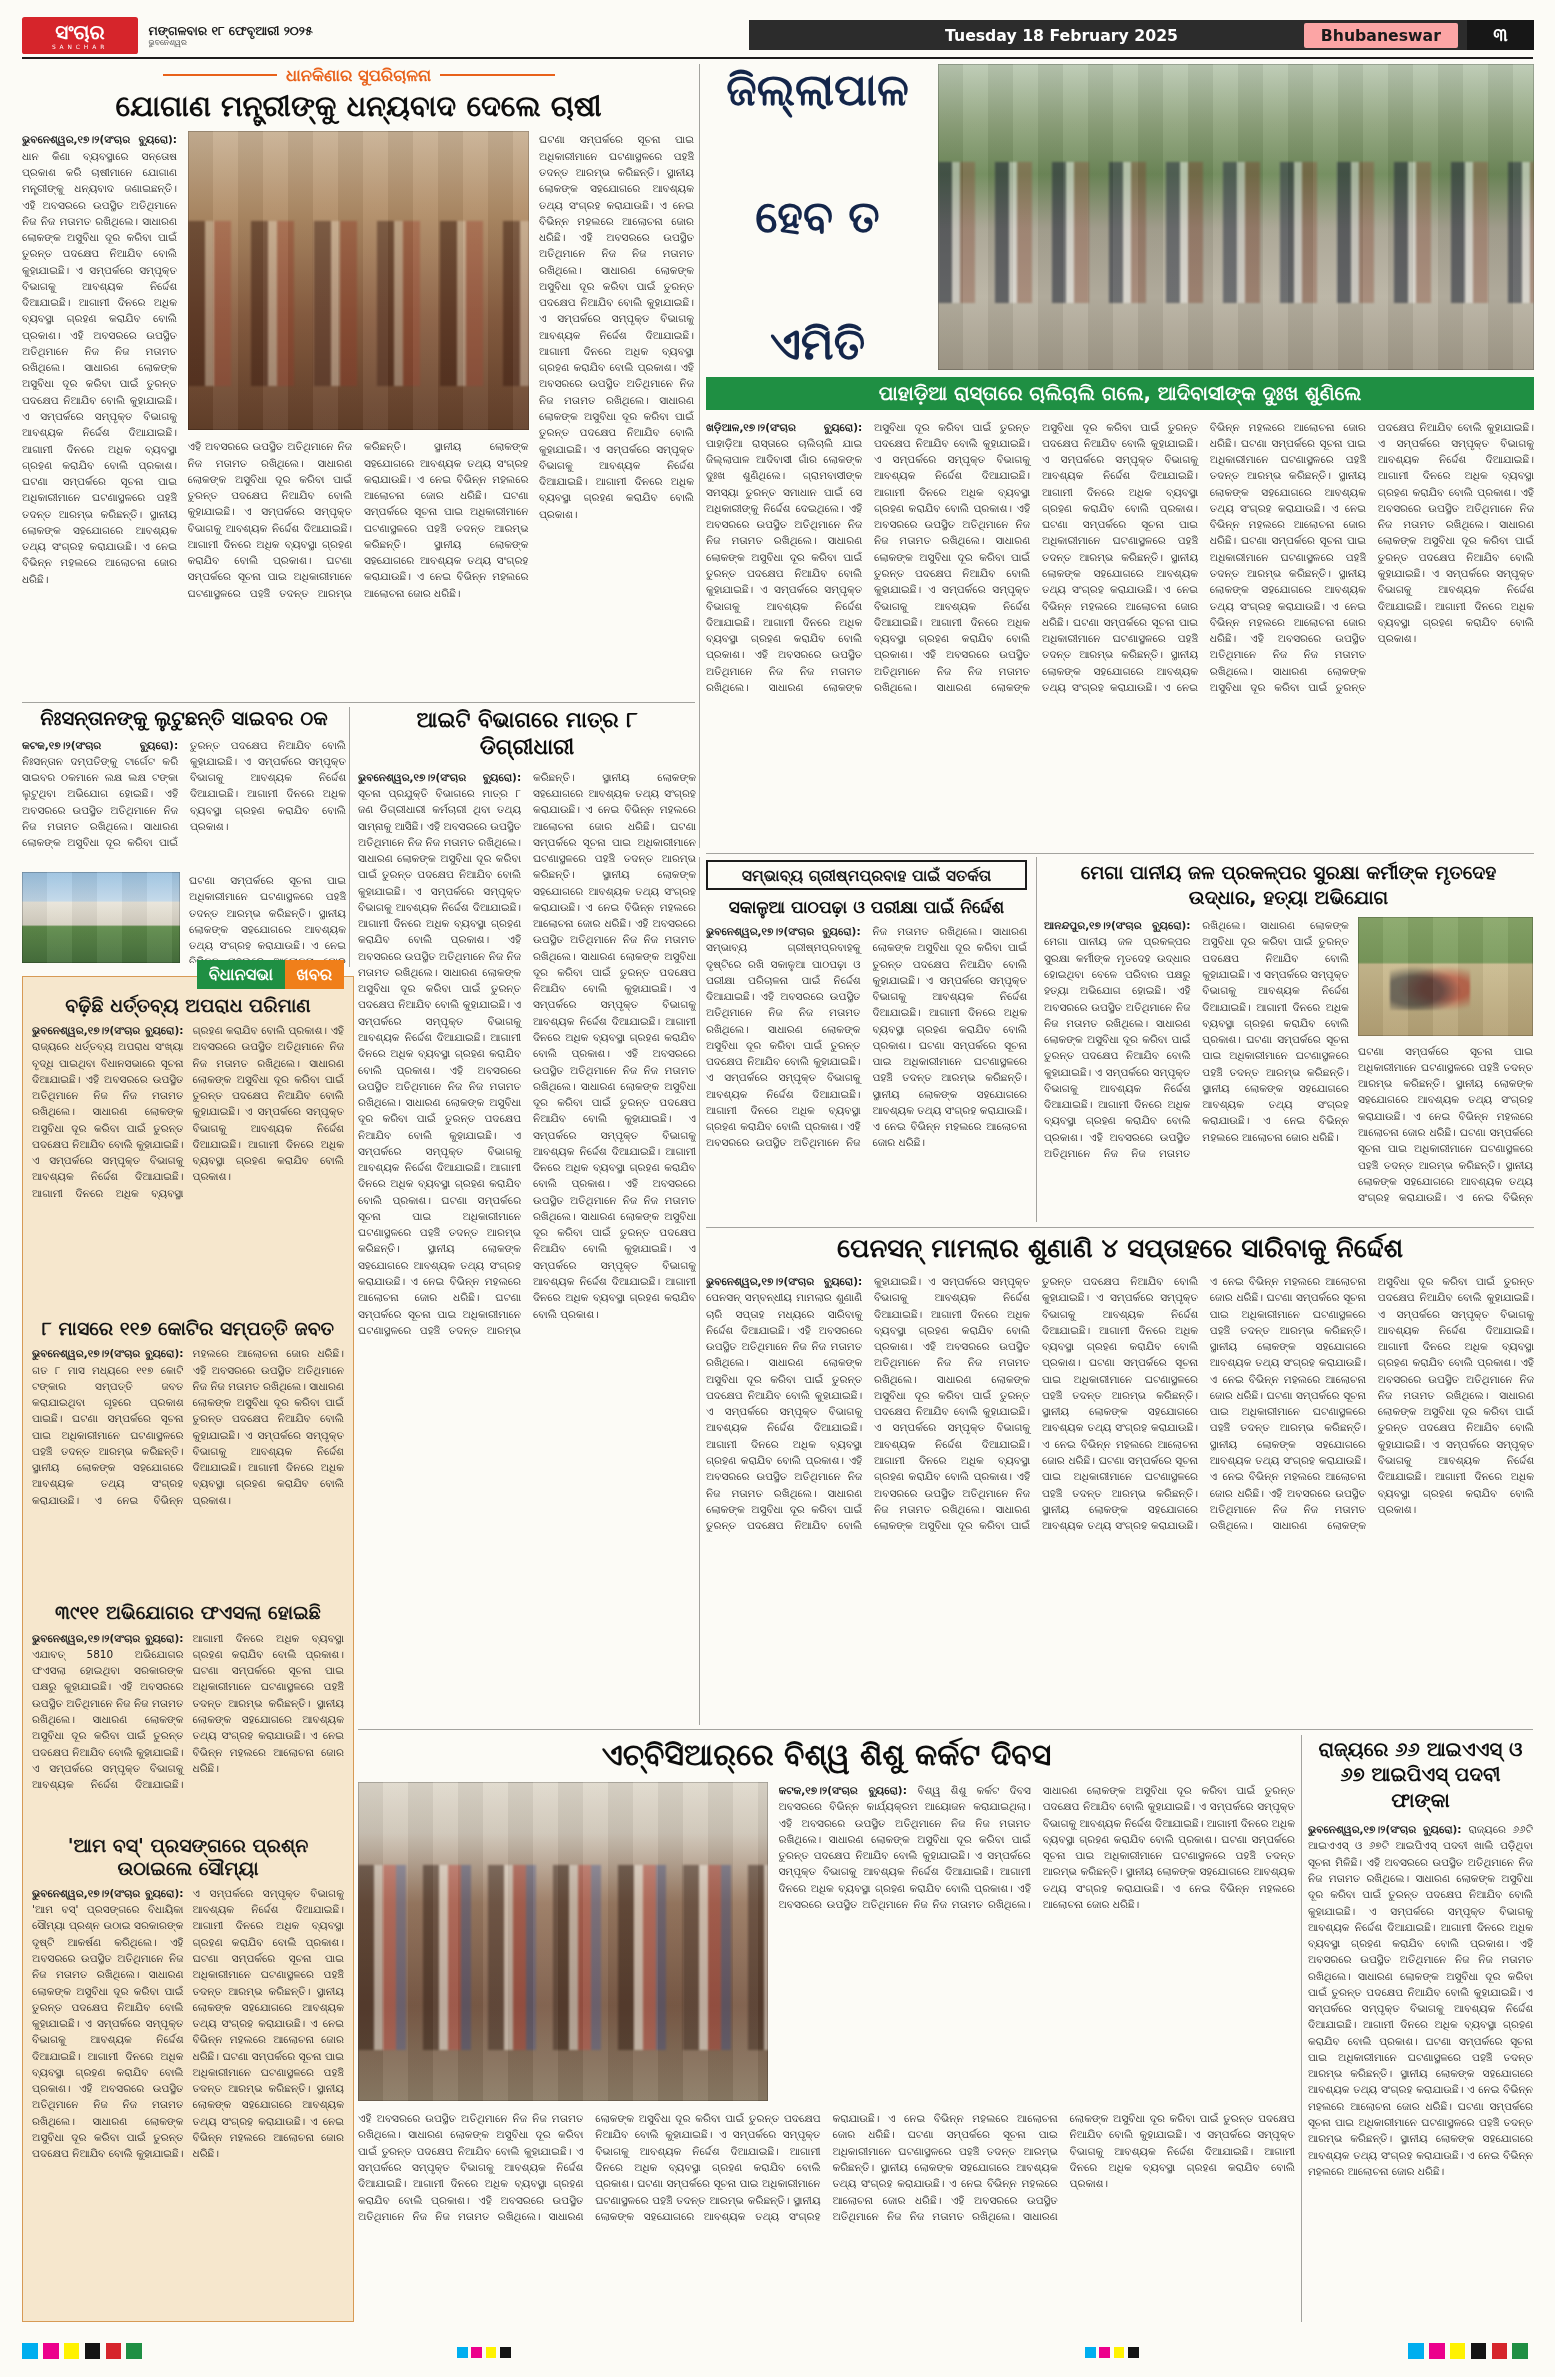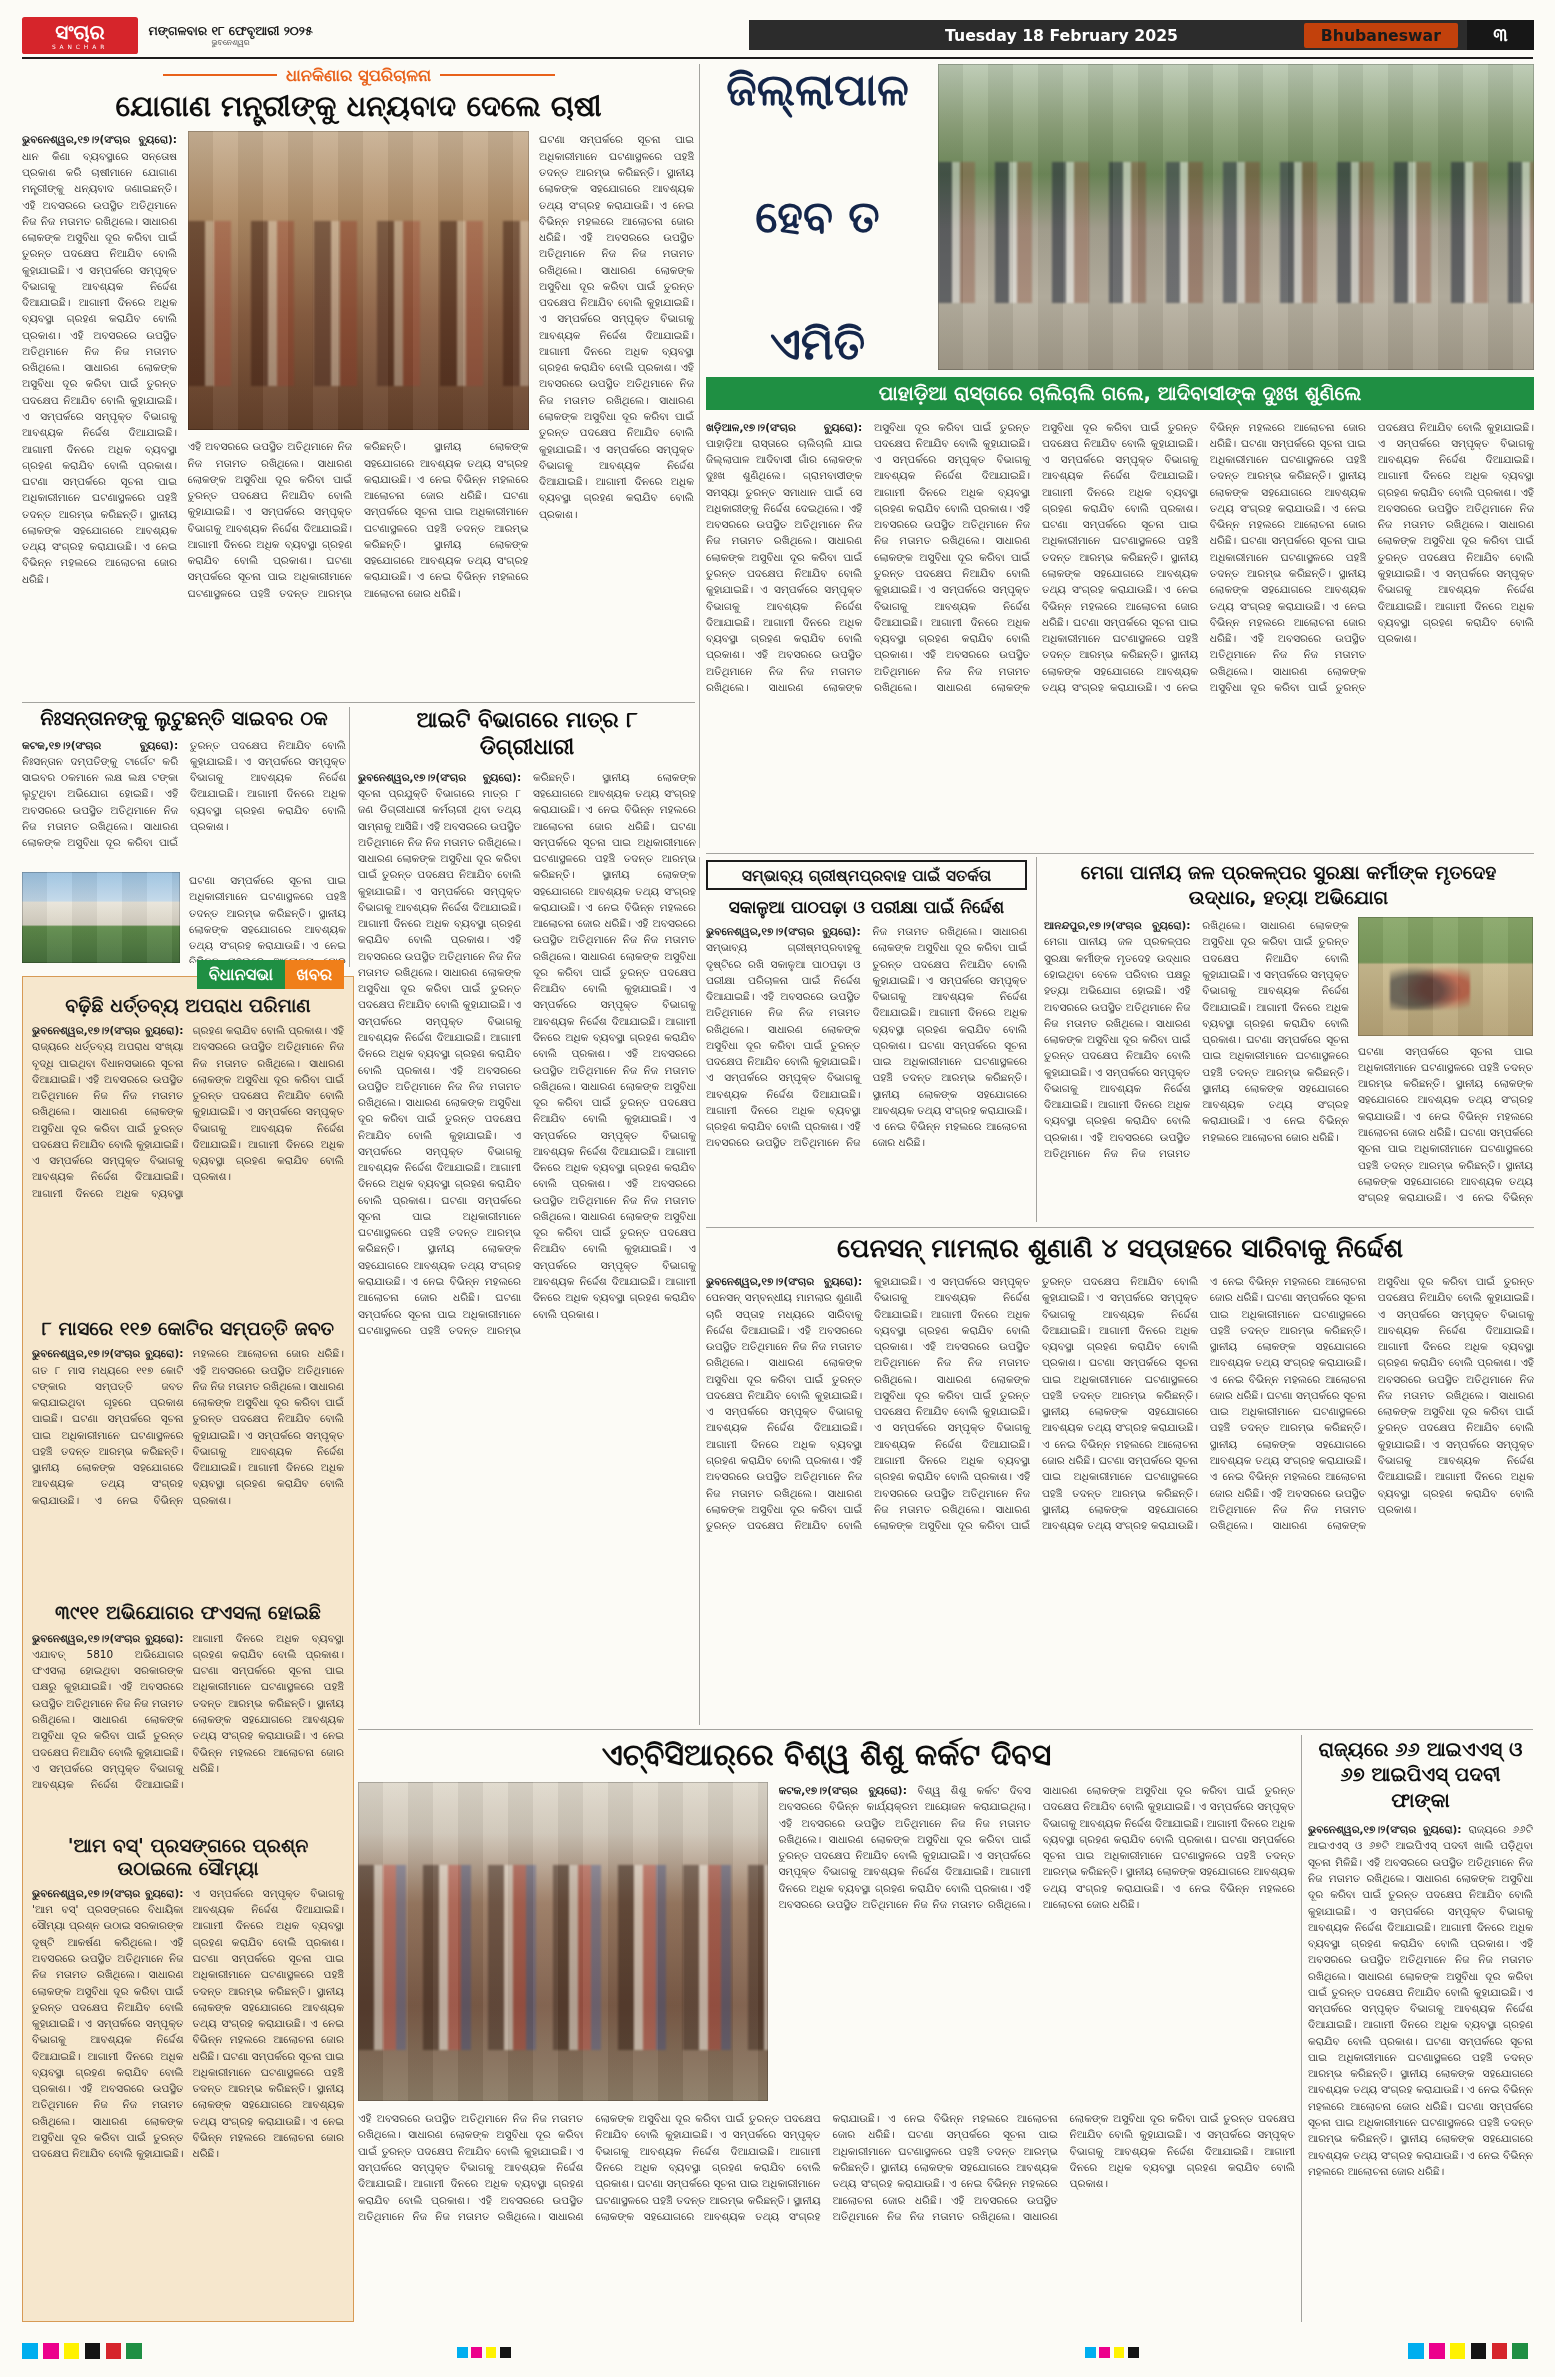--- a/index.html
+++ b/index.html
@@ -26,26 +26,26 @@
 .ph-bike{background:linear-gradient(180deg,#8aa86a 0%,#7a9a5c 38%,#cabb90 40%,#b5a276 100%)}
 .ph-bike::before{content:"";position:absolute;left:18%;top:38%;width:46%;height:40%;
   background:radial-gradient(ellipse at 30% 60%,rgba(40,40,45,.6) 0 35%,transparent 60%),radial-gradient(ellipse at 70% 55%,rgba(180,40,30,.55) 0 30%,transparent 60%);filter:blur(1.3px)}
 .ph-event{background:linear-gradient(180deg,#e0dacd 0%,#cfc6b8 16%,#9a7a62 38%,#7c5c48 70%,#8c7c66 100%)}
 .ph-event::before{content:"";position:absolute;left:0;right:0;top:26%;height:58%;
   background:repeating-linear-gradient(90deg,rgba(50,30,20,.5) 0 15.7px,rgba(245,240,230,.5) 15.7px 25px,rgba(190,70,60,.45) 25px 38px,rgba(60,80,140,.4) 38px 48px,transparent 48px 65px);filter:blur(1.3px)}
 #masthead{left:22px;top:17px;width:1511px;height:37px;display:flex;align-items:center}
 #mast-logo{width:116px;height:37px;background:#d6252b;color:#fff;display:flex;flex-direction:column;align-items:center;justify-content:center;border-radius:2.6px}
 #mast-logo-text{font-size:20px;font-weight:bold;line-height:1}
 #mast-logo-sub{font-size:5.9px;letter-spacing:3.9px;margin-top:2px}
-#mast-date-odia{margin-left:10.5px;text-align:center}
+#mast-date-odia{margin-left:10.5px;text-align:left}
 #mast-date-odia .l1{font-size:12.4px;font-weight:bold}
 #mast-date-odia .l2{font-size:7.8px;color:#333}
 #mast-bar{position:absolute;left:727px;top:3.3px;width:785px;height:30px;background:#2c2c2c;display:flex;align-items:center}
 #mast-date-en{margin-left:196px;color:#fff;font-size:15.7px;font-weight:bold}
-#mast-badge{margin-left:auto;background:#c2410c;color:#1b1b1b;font-size:15.7px;font-weight:bold;padding:3.3px 17px;border-radius:2px}
+#mast-badge{margin-left:auto;background:#fca5a5;color:#1b1b1b;font-size:15.7px;font-weight:bold;padding:3.3px 17px;border-radius:2px}
 #mast-pageno{width:67px;height:30px;background:#171717;color:#fff;font-size:18.3px;font-weight:bold;display:flex;align-items:center;justify-content:center;margin-left:9.1px}
 .kicker-row{width:392px;margin:0 auto;height:22px;display:flex;align-items:center;gap:9.1px;font-size:16.3px;font-weight:bold;color:#e8611a}
 .kicker-row i{flex:1;height:2px;background:#e8611a}
 .green-bar{height:33px;background:#1f8f43;color:#fff;font-size:19.6px;font-weight:bold;display:flex;align-items:center;justify-content:center}
 .box-kicker{border:2px solid #1c1c1c;height:30px;display:flex;align-items:center;justify-content:center;font-size:15.7px;font-weight:bold}
 #assembly{background:#f6e7cd;border:1.3px solid #d79a55;padding:13px 9.1px 7.8px}
 .tagrow{position:absolute;top:-17px;right:9.1px;display:flex}
 .tag-green{background:#1f8f43;color:#fff;font-size:16.3px;font-weight:bold;padding:5.2px 11.8px}
 .tag-orange{background:#f07f1a;color:#fff;font-size:16.3px;font-weight:bold;padding:5.2px 11.8px}
 .as-h{font-size:19px;font-weight:bold;text-align:center;margin:3.9px 0 5.2px}

